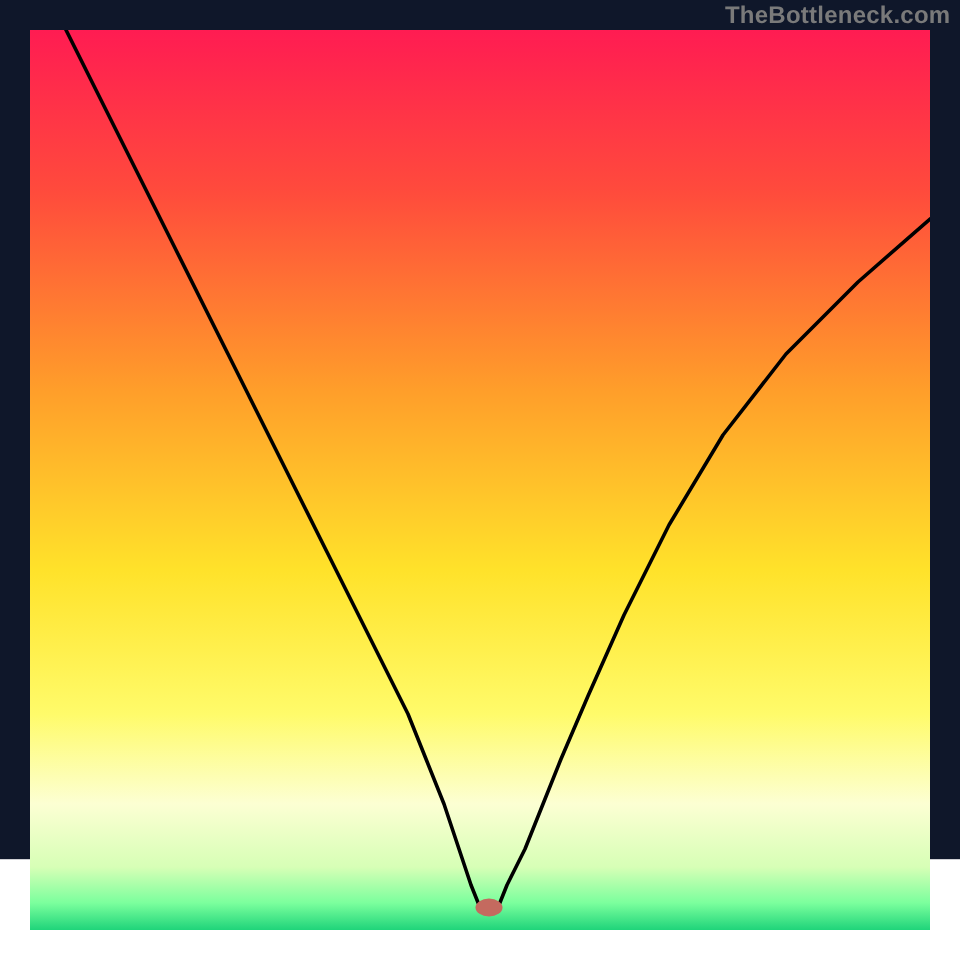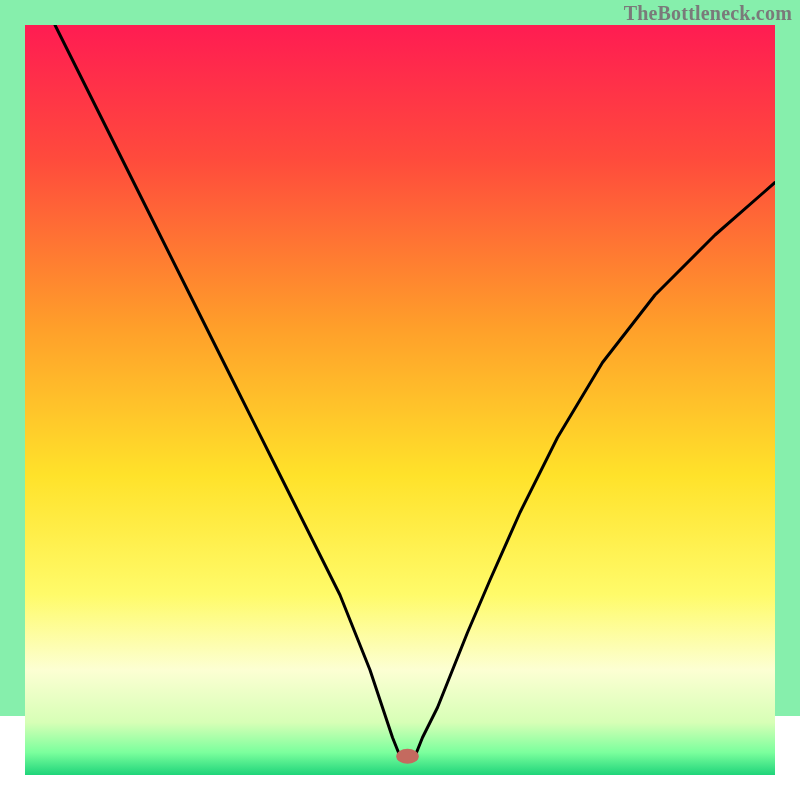--- a/index.html
+++ b/index.html
@@ -6,23 +6,22 @@
     margin: 0;
     padding: 0;
     width: 800px;
     height: 800px;
     overflow: hidden;
     font-family: Arial, Helvetica, sans-serif;
   }
   .outer {
     width: 800px;
     height: 716px;
-    background: #86efac;
+    background: #0f172a;
     position: relative;
-    font-family: Liberation Serif, serif;
   }
   .plot {
     position: absolute;
     left: 25px;
     top: 25px;
     width: 750px;
     height: 750px;
   }
   .watermark {
     position: absolute;

